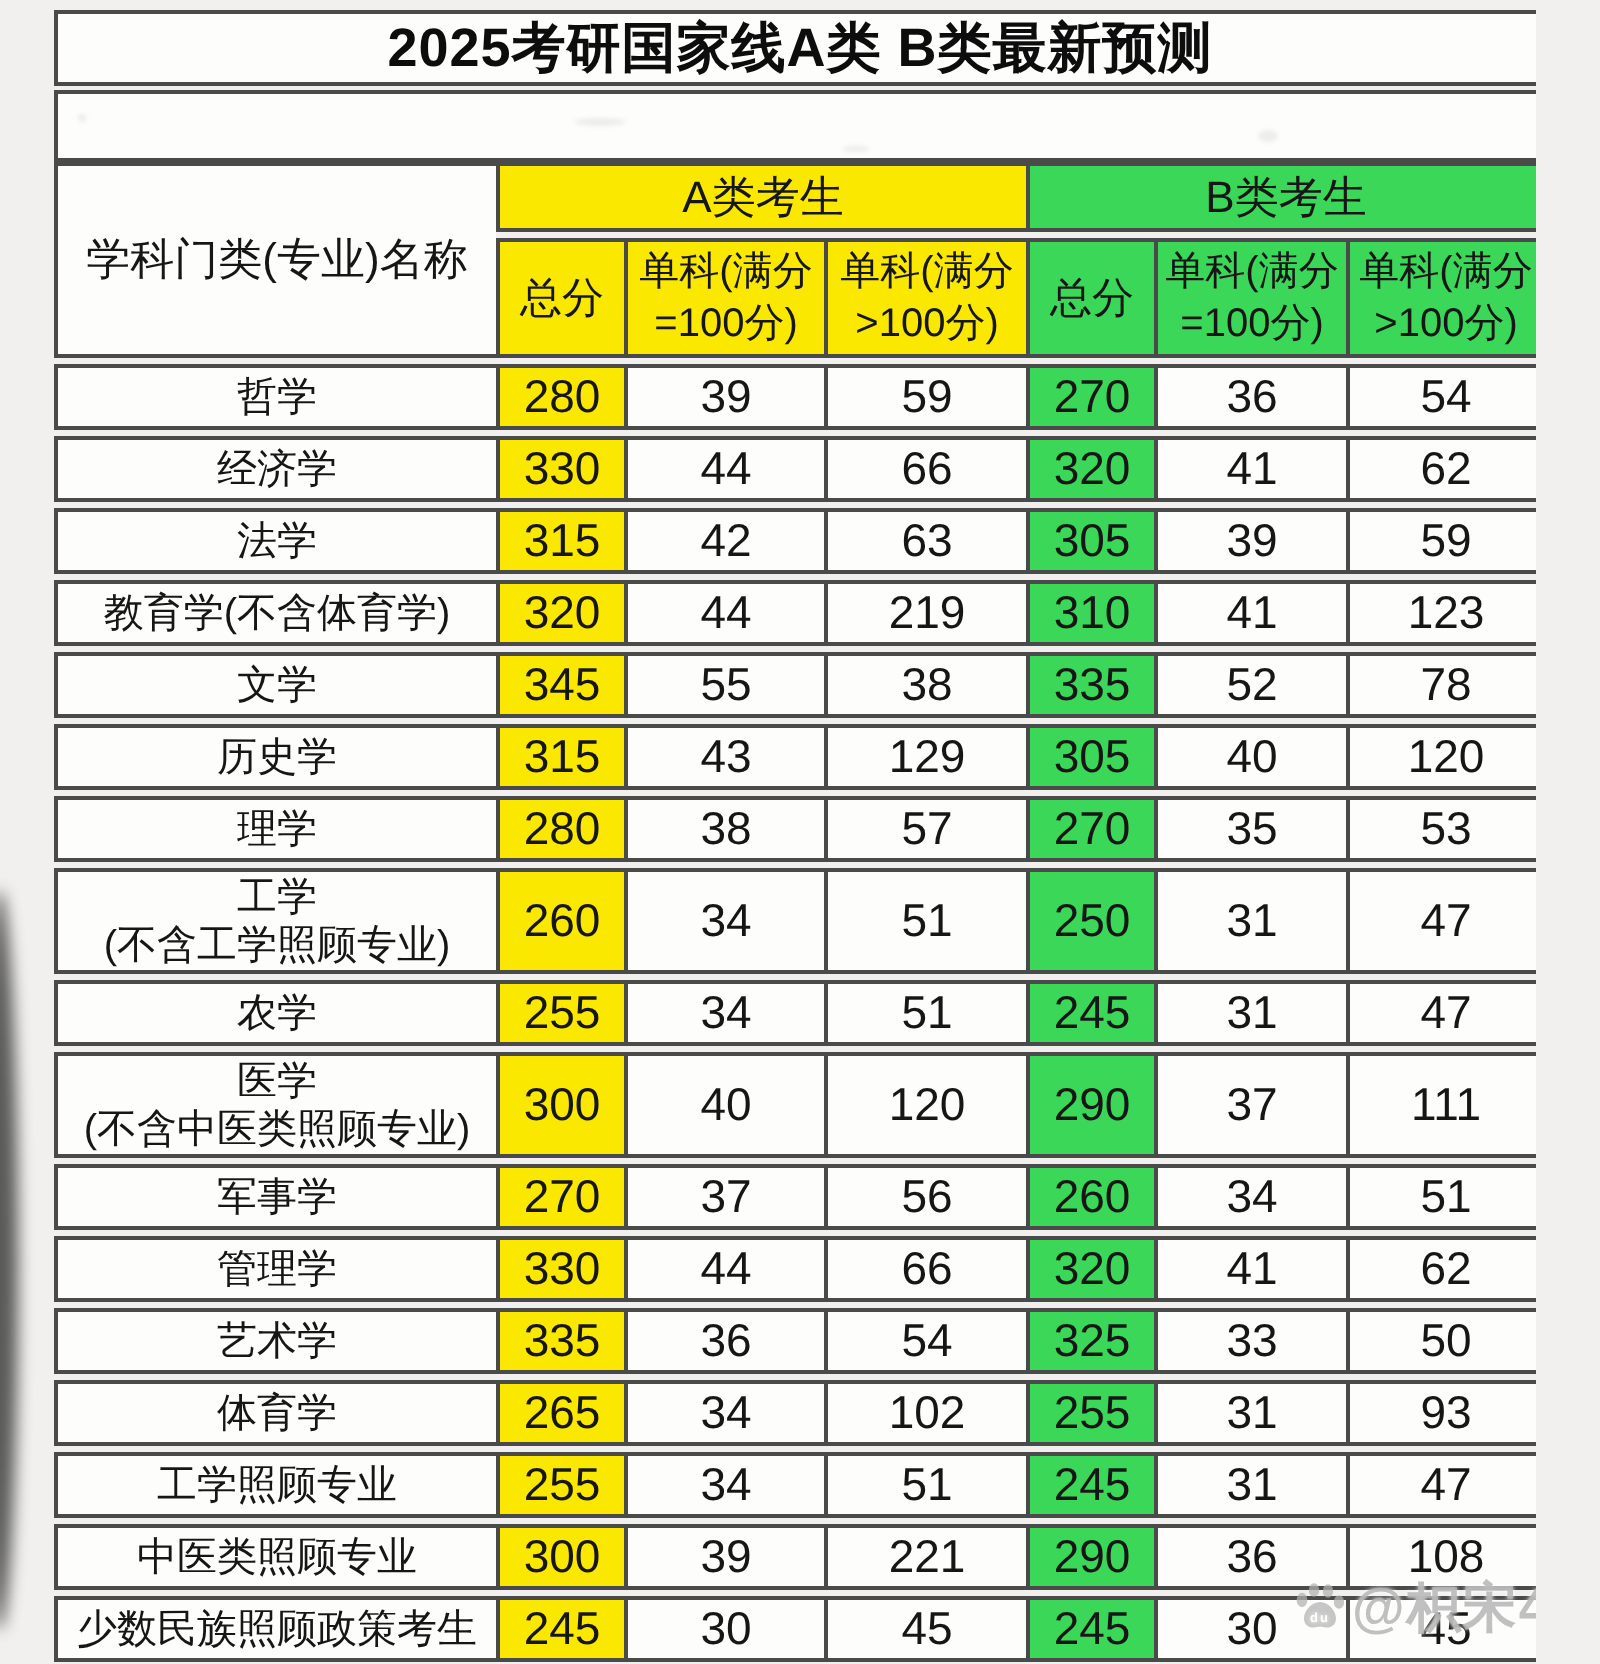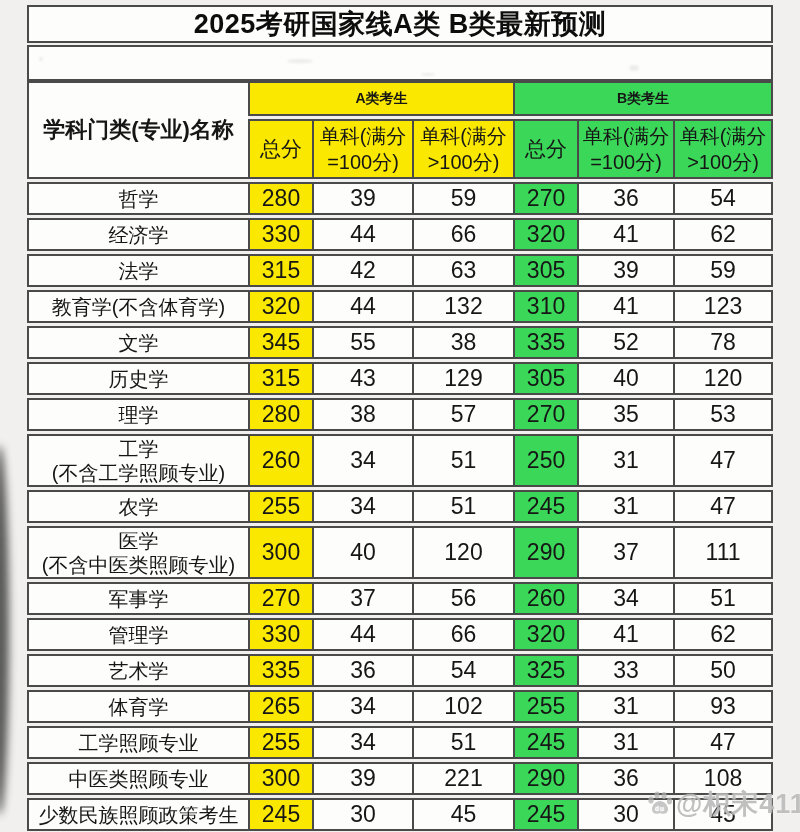--- a/index.html
+++ b/index.html
@@ -5,21 +5,21 @@
   :root{
     --c-yellow:#fae800;
     --c-green:#3bd758;
     --c-border:#4a4a4a;
     --c-text:#161616;
     --c-cell:#fdfdfc;
     --c-page:#f1f0ee;
   }
   *{margin:0;padding:0}
   body{background:var(--c-page);font-family:"Liberation Sans","DejaVu Sans",sans-serif;}
-  .stage{position:relative;width:800px;height:832px;background:var(--c-page);overflow:hidden;}
+  .stage{position:relative;width:740px;height:832px;background:var(--c-page);overflow:hidden;padding-left:28px;}
   .sheet{position:absolute;left:27px;top:5px;width:746px;}
   .title-box{
     box-sizing:border-box;height:38px;border:2.5px solid var(--c-border);
     background:var(--c-cell);display:flex;align-items:center;justify-content:center;
     font-size:27px;font-weight:900;color:#0d0d0d;letter-spacing:.5px;margin-bottom:2px;
   }
   .blank-box{
     box-sizing:border-box;height:36px;border:2px solid var(--c-border);
     background:var(--c-cell);position:relative;overflow:hidden;
   }
@@ -29,22 +29,22 @@
     width:746px;margin-top:-3px;
   }
   td,th{
     box-sizing:border-box;border:2px solid var(--c-border);border-right:none;
     background:var(--c-cell);color:var(--c-text);text-align:center;vertical-align:middle;
     padding:0;overflow:hidden;
   }
   tr > *:last-child{border-right:2px solid var(--c-border);}
   .yellow{background:var(--c-yellow);}
   .green{background:var(--c-green);}
-  th.corner{font-size:22px;font-weight:700;}
-  th.group{font-size:14px;font-weight:700;height:35px;}
+  th.corner{font-size:22px;font-weight:400;}
+  th.group{font-size:22px;font-weight:400;height:35px;}
   th.sub{font-size:20px;font-weight:400;height:60px;line-height:1.3;padding:0 2px;}
   th.total{font-size:21px;font-weight:400;height:60px;}
   td.name{font-size:20px;font-weight:500;white-space:pre-line;line-height:1.2;}
   td.val{font-size:23px;font-weight:400;}
   tr.single td{height:33px;}
   tr.tall td{height:53px;margin-top:12px;}
   .edge-shadow{
     position:absolute;left:-10px;top:445px;width:19px;height:370px;
     background:#343434;border-radius:50%;filter:blur(4px);opacity:.8;
   }
@@ -121,21 +121,21 @@
             <td class="val">42</td>
             <td class="val">63</td>
             <td class="val green">305</td>
             <td class="val">39</td>
             <td class="val">59</td>
           </tr>
           <tr class="single">
             <td class="name">教育学(不含体育学)</td>
             <td class="val yellow">320</td>
             <td class="val">44</td>
-            <td class="val">132</td>
+            <td class="val">219</td>
             <td class="val green">310</td>
             <td class="val">41</td>
             <td class="val">123</td>
           </tr>
           <tr class="single">
             <td class="name">文学</td>
             <td class="val yellow">345</td>
             <td class="val">55</td>
             <td class="val">38</td>
             <td class="val green">335</td>

